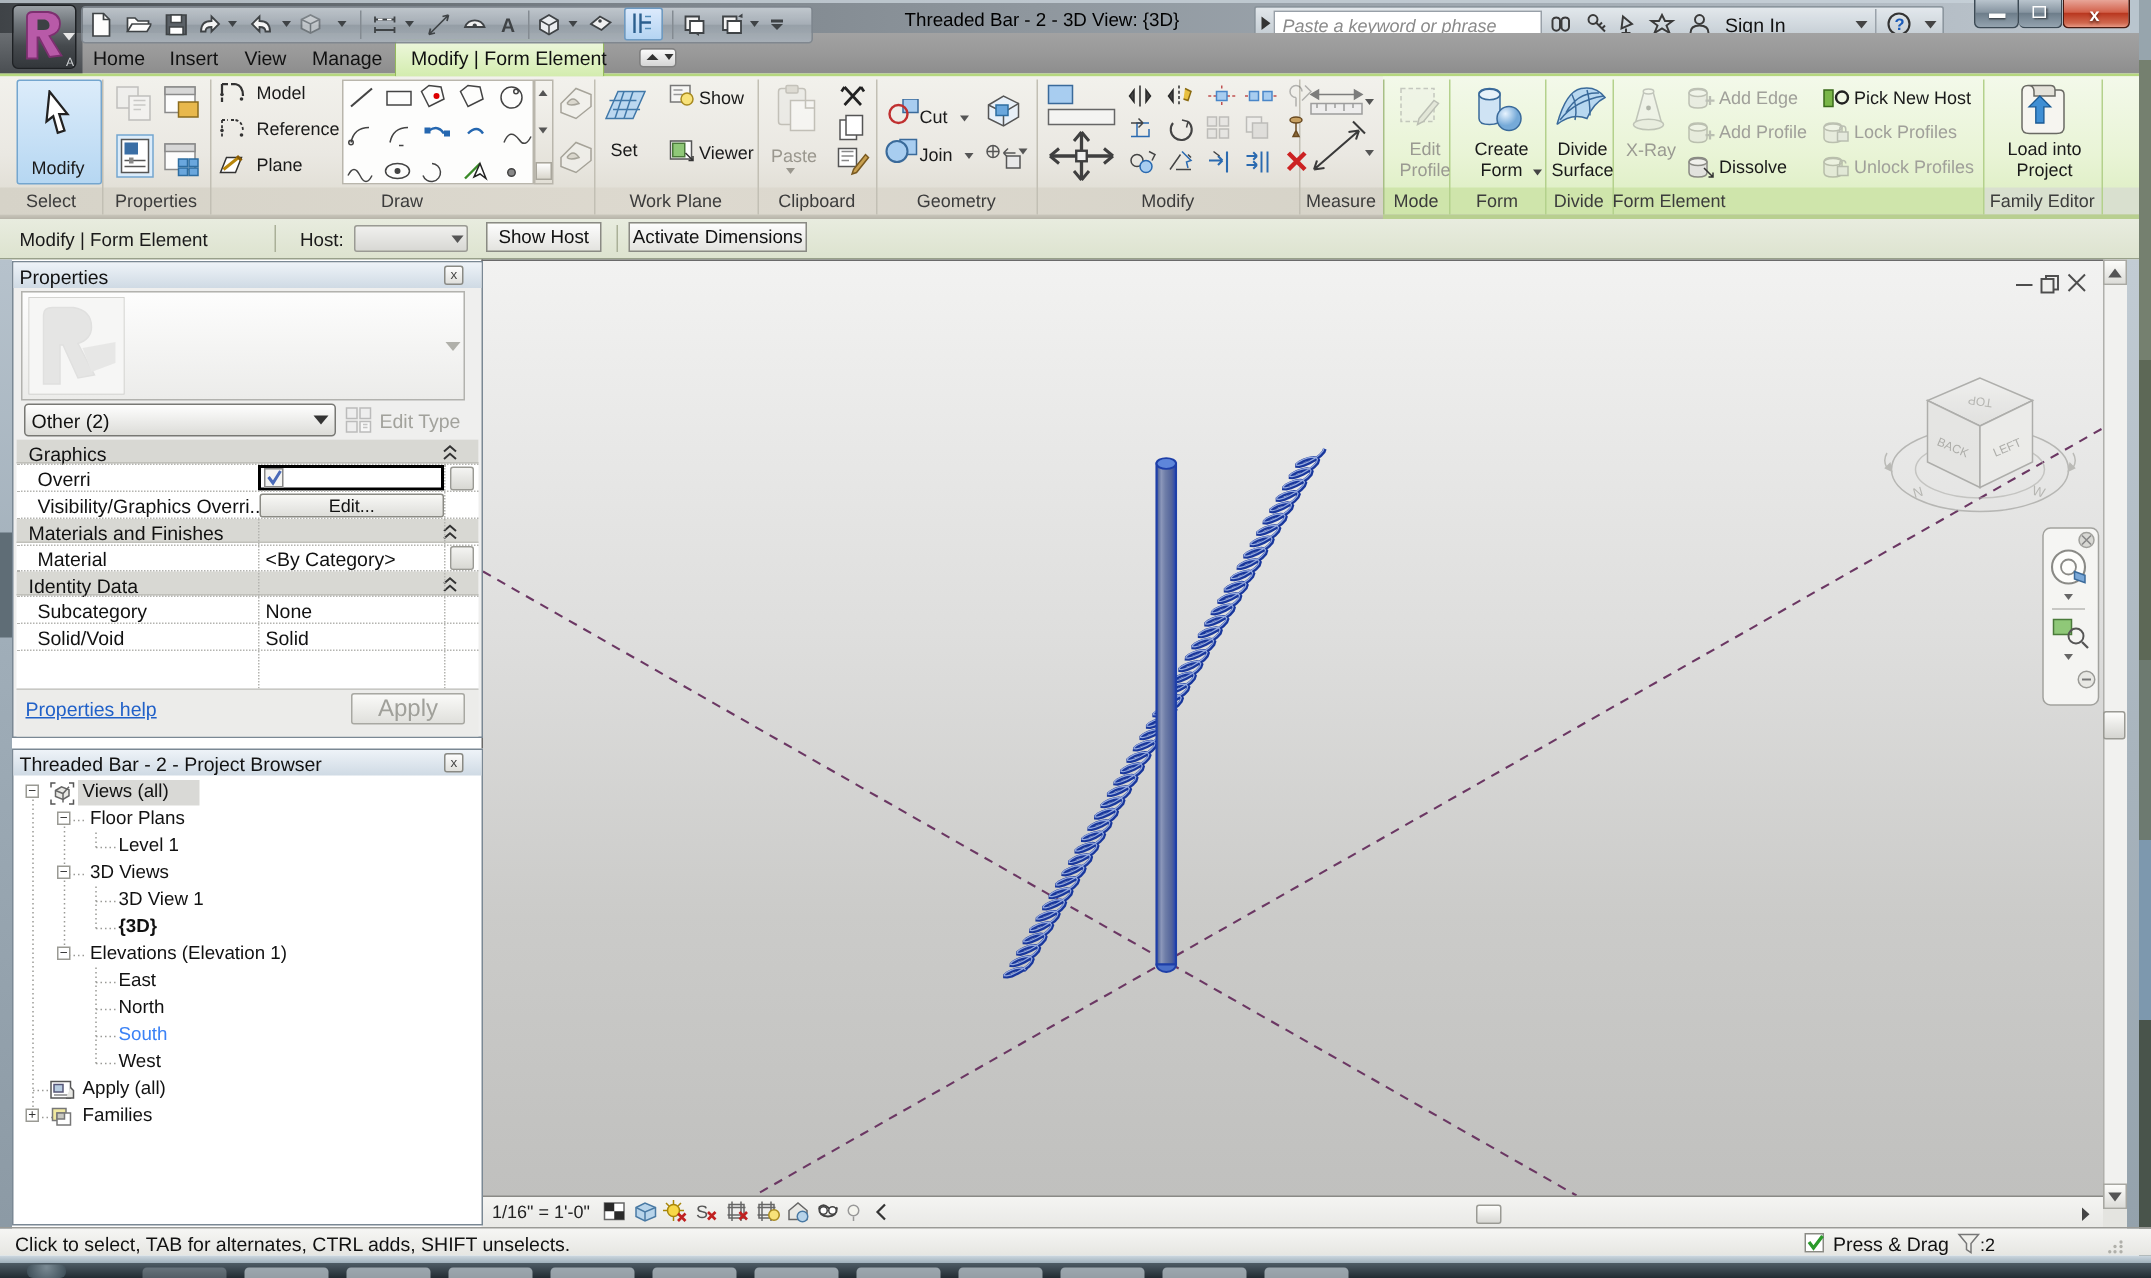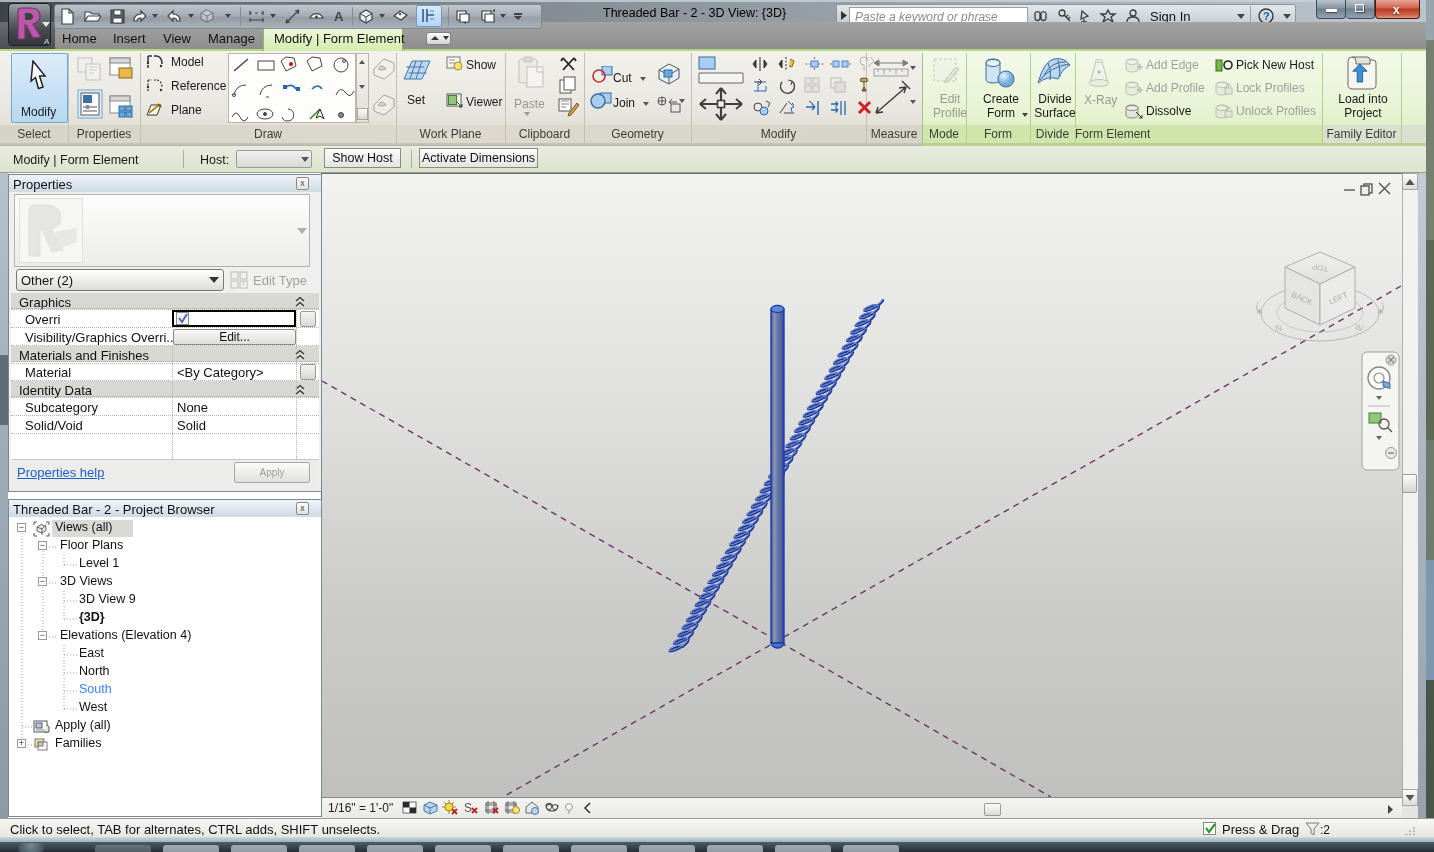--- a/index.html
+++ b/index.html
@@ -738,21 +738,21 @@
 <div class="abs" style="left:11px;top:345px;width:308px;height:1px;border-top:1px dotted #b4b4b0"></div>
 <div class="abs" style="left:11px;top:363px;width:308px;height:1px;border-top:1px dotted #b4b4b0"></div>
 <div class="abs" style="left:11px;top:380px;width:308px;height:1px;border-top:1px dotted #b4b4b0"></div>
 <div class="abs" style="left:11px;top:397px;width:308px;height:1px;border-top:1px dotted #b4b4b0"></div>
 <div class="abs" style="left:11px;top:415px;width:308px;height:1px;border-top:1px dotted #b4b4b0"></div>
 <div class="abs" style="left:11px;top:433px;width:308px;height:1px;border-top:1px dotted #b4b4b0"></div>
 <div class="abs" style="left:172px;top:346px;width:1px;height:113px;border-left:1px dotted #b4b4b0"></div>
 <div class="abs" style="left:296px;top:309px;width:1px;height:150px;border-left:1px dotted #b4b4b0"></div>
 <div class="abs" style="left:11px;top:459px;width:308px;height:32px;background:#ececea;border-top:1px solid #c8c8c4"></div>
 <div class="abs" style="left:17px;top:465px;font-size:13px;color:#2060c8;text-decoration:underline">Properties help</div>
-<div class="abs" style="left:234px;top:462px;width:76px;height:21px;background:linear-gradient(#fafaf8,#e0e0dc);border:1px solid #a8a8a2;border-radius:2px;text-align:center;font-size:10px;color:#a0a09a;line-height:19px">Apply</div>
+<div class="abs" style="left:234px;top:462px;width:76px;height:21px;background:linear-gradient(#fafaf8,#e0e0dc);border:1px solid #a8a8a2;border-radius:2px;text-align:center;font-size:16px;color:#a0a09a;line-height:19px">Apply</div>
 
 <div class="abs" style="left:8px;top:499px;width:314px;height:318px;border:1px solid #7a8894;background:#fff"></div>
 <div class="abs" style="left:9px;top:500px;width:312px;height:17px;background:linear-gradient(#eef3f8,#cfdae4)"></div>
 <div class="abs" style="left:13px;top:502px;font-size:13px;color:#111">Threaded Bar - 2 - Project Browser</div>
 <div class="abs" style="left:296px;top:502px;width:13px;height:13px;background:linear-gradient(#fdfdfd,#e0e0dc);border:1px solid #8a8a84;border-radius:2px;font-size:9px;color:#444;text-align:center;line-height:11px">x</div>
 <svg class="abs" style="left:8px;top:517px" width="310" height="240" viewBox="0 0 310 240">
     <g stroke="#9a9a96" stroke-dasharray="1 2" fill="none">
       <path d="M14 16 v212"></path>
       <path d="M14 210 h14 M14 228 h-1 M14 228 h14"></path>
       <path d="M35 34 v86"></path>
@@ -768,24 +768,24 @@
     <path d="M1 4 v-3 h3 M13 1 h3 v3 M16 12 v3 h-3 M4 15 h-3 v-3" stroke="#555" fill="none"></path>
     <path d="M4 6 l4 -2.5 l5 2 l0 4 l-4 2.5 l-5 -2 z" fill="#e8e8e4" stroke="#666"></path>
     <path d="M4 6 l5 2 l4 -4.5 M9 8 v6" stroke="#666" fill="none"></path>
   </svg>
 <div class="abs" style="left:55px;top:520px;font-size:12.5px;color:#111;font-weight:normal">Views (all)</div>
 <div class="abs" style="left:38px;top:541px;width:9px;height:9px;background:#fff;border:1px solid #9a9a94;font-size:9px;line-height:7px;text-align:center;color:#333">−</div>
 <div class="abs" style="left:60px;top:538px;font-size:12.5px;color:#111;font-weight:normal">Floor Plans</div>
 <div class="abs" style="left:79px;top:556px;font-size:12.5px;color:#111;font-weight:normal">Level 1</div>
 <div class="abs" style="left:38px;top:577px;width:9px;height:9px;background:#fff;border:1px solid #9a9a94;font-size:9px;line-height:7px;text-align:center;color:#333">−</div>
 <div class="abs" style="left:60px;top:574px;font-size:12.5px;color:#111;font-weight:normal">3D Views</div>
-<div class="abs" style="left:79px;top:592px;font-size:12.5px;color:#111;font-weight:normal">3D View 9</div>
+<div class="abs" style="left:79px;top:592px;font-size:12.5px;color:#111;font-weight:normal">3D View 1</div>
 <div class="abs" style="left:79px;top:610px;font-size:12.5px;color:#111;font-weight:bold">{3D}</div>
 <div class="abs" style="left:38px;top:631px;width:9px;height:9px;background:#fff;border:1px solid #9a9a94;font-size:9px;line-height:7px;text-align:center;color:#333">−</div>
-<div class="abs" style="left:60px;top:628px;font-size:12.5px;color:#111;font-weight:normal">Elevations (Elevation 4)</div>
+<div class="abs" style="left:60px;top:628px;font-size:12.5px;color:#111;font-weight:normal">Elevations (Elevation 1)</div>
 <div class="abs" style="left:79px;top:646px;font-size:12.5px;color:#111;font-weight:normal">East</div>
 <div class="abs" style="left:79px;top:664px;font-size:12.5px;color:#111;font-weight:normal">North</div>
 <div class="abs" style="left:79px;top:682px;font-size:12.5px;color:#3b82f6;font-weight:normal">South</div>
 <div class="abs" style="left:79px;top:700px;font-size:12.5px;color:#111;font-weight:normal">West</div>
 <svg class="abs" style="left:33px;top:719px" width="17" height="16" viewBox="0 0 17 16">
     <rect x="1" y="2" width="13" height="11" fill="#fff" stroke="#555"></rect>
     <rect x="3" y="4" width="6" height="5" fill="#b8cce0" stroke="#557"></rect>
     <path d="M3 11 h9" stroke="#888"></path>
     <path d="M14 6 l2 2 v5 h-5" fill="#e8e8e4" stroke="#555"></path>
   </svg>

